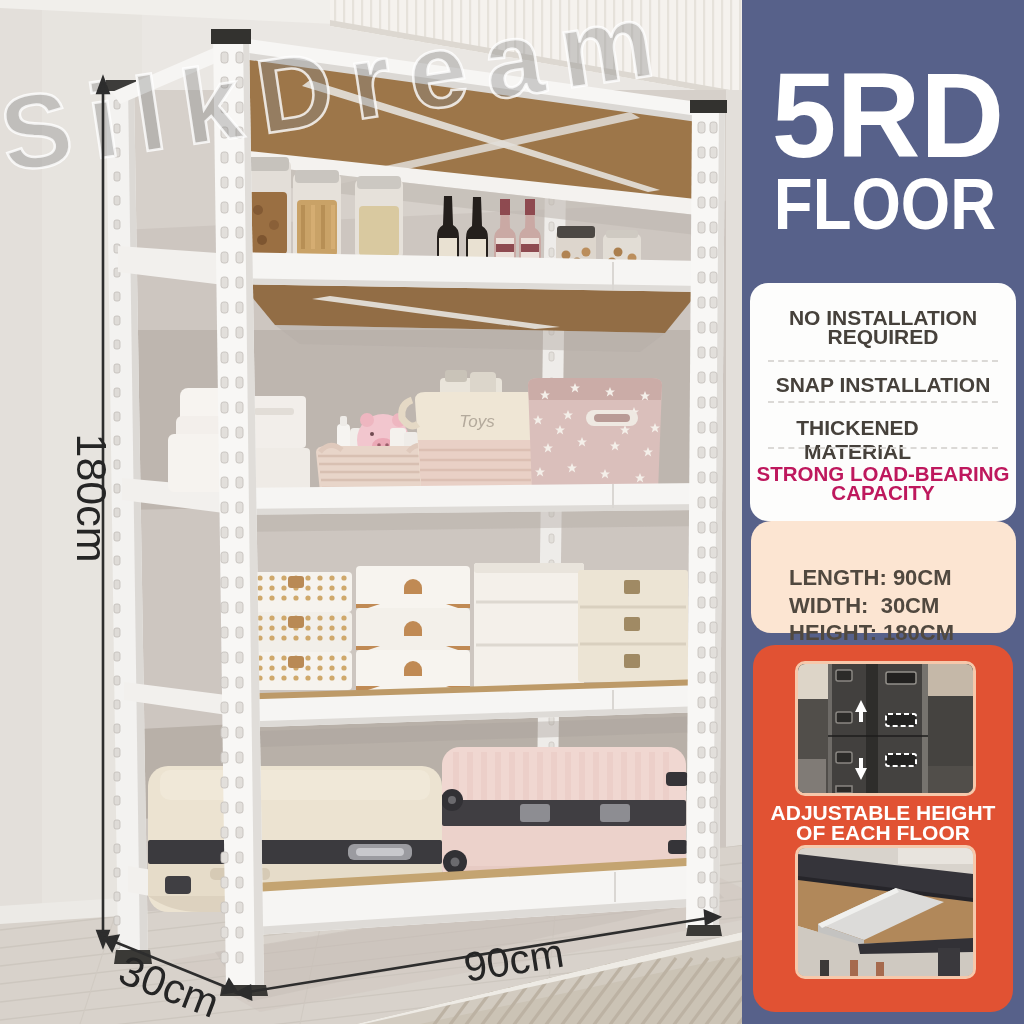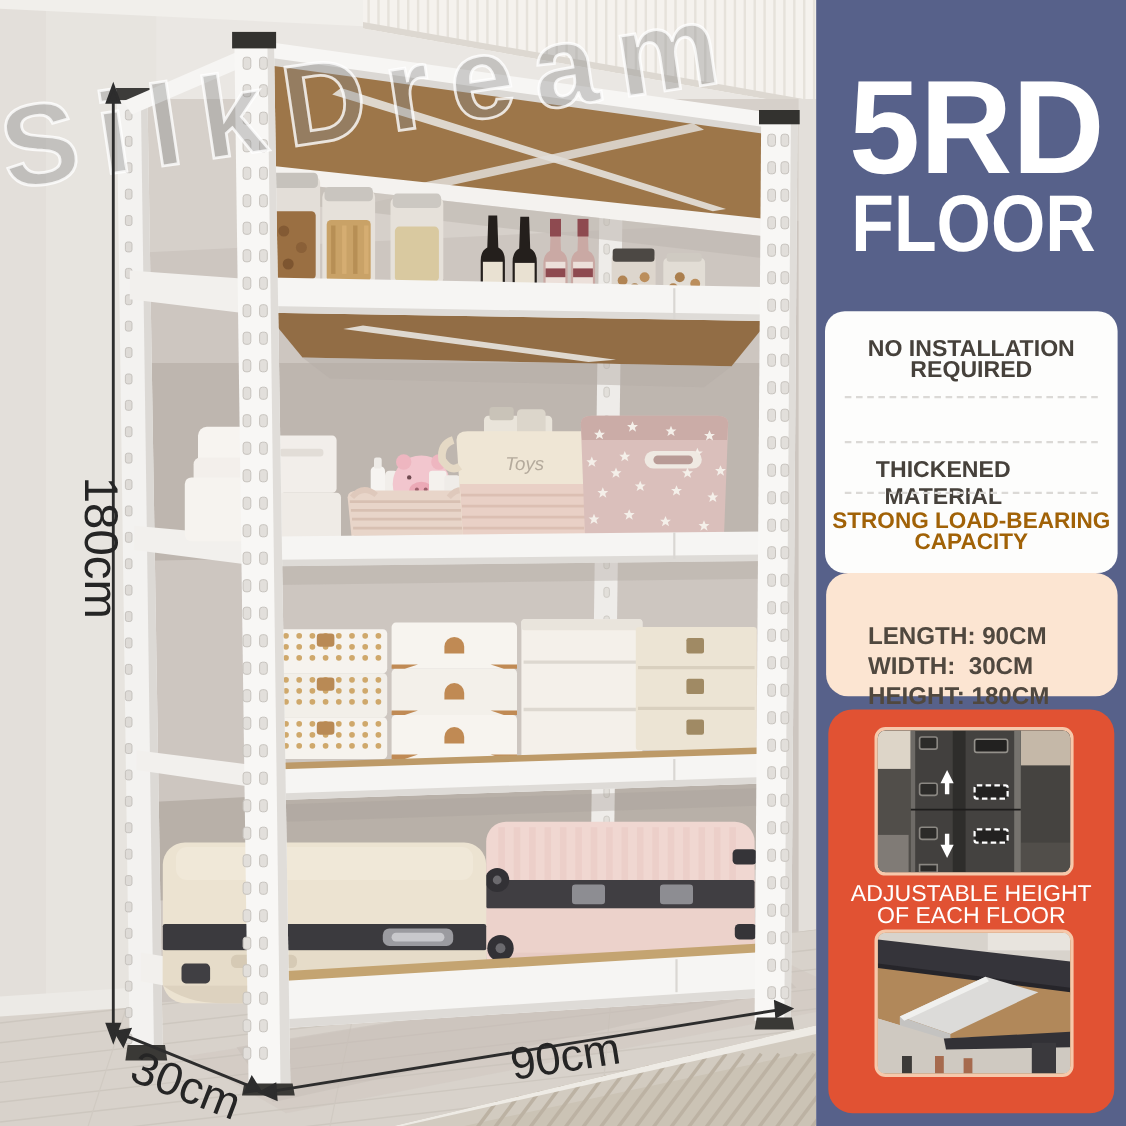--- a/index.html
+++ b/index.html
@@ -728,28 +728,29 @@
 <div class="abs ctr" style="left:747px;top:55px;width:282px;font-weight:bold;font-size:121px;line-height:121px;color:#fff;transform:scaleX(0.96);">5RD</div>
 
 <div class="abs ctr" style="left:744px;top:167px;width:282px;font-weight:bold;font-size:73px;line-height:73px;color:#fff;transform:scaleX(0.87);">FLOOR</div>
 
 <div class="abs" style="left:750px;top:283px;width:266px;height:238px;background:#fdfdfc;border-radius:18px;"></div>
 
 <div class="abs ctr" style="left:750px;top:308px;width:266px;font-weight:bold;font-size:21px;line-height:19px;color:#46413b;">NO INSTALLATION<br>REQUIRED</div>
 
 <div class="abs" style="left:768px;top:360px;width:230px;border-top:2px dashed #dbd9d6;"></div>
 
+<div class="abs ctr" style="left:750px;top:373px;width:266px;font-weight:bold;font-size:21px;color:#46413b;">SNAP INSTALLATION</div>
 
 <div class="abs" style="left:768px;top:401px;width:230px;border-top:2px dashed #dbd9d6;"></div>
 
 <div class="abs ctr" style="left:750px;top:416px;width:215px;font-weight:bold;font-size:21px;color:#46413b;">THICKENED MATERIAL</div>
 
 <div class="abs" style="left:768px;top:447px;width:230px;border-top:2px dashed #dbd9d6;"></div>
 
-<div class="abs ctr" style="left:748px;top:464px;width:270px;font-weight:bold;font-size:20.5px;line-height:19px;color:#a16207;">STRONG LOAD-BEARING<br>CAPACITY</div>
+<div class="abs ctr" style="left:748px;top:464px;width:270px;font-weight:bold;font-size:20.5px;line-height:19px;color:#be185d;">STRONG LOAD-BEARING<br>CAPACITY</div>
 
 <div class="abs" style="left:751px;top:521px;width:265px;height:112px;background:#fce5d2;border-radius:20px;"></div>
 
 <div class="abs" style="left:789px;top:539px;width:230px;font-weight:bold;font-size:22px;line-height:27.5px;color:#50483f;margin-top:25px;">LENGTH:&nbsp;90CM<br>WIDTH:&nbsp;&nbsp;30CM<br>HEIGHT:&nbsp;180CM</div>
 
 <div class="abs" style="left:753px;top:645px;width:260px;height:367px;background:#e15233;border-radius:22px;"></div>
 
 <div class="abs" style="left:795px;top:661px;width:181px;height:135px;border-radius:10px;border:3px solid #f6c8ab;box-sizing:border-box;overflow:hidden;background:#59554f;">
 <svg width="175" height="129" viewBox="0 0 175 129">
 
@@ -777,21 +778,21 @@
 <rect x="88" y="90" width="30" height="12" rx="2" fill="#222120" stroke="#ffffff" stroke-width="2" stroke-dasharray="5,3"></rect>
 
 <line x1="30" y1="72" x2="130" y2="72" stroke="#1e1d1c" stroke-width="1.5"></line>
 
 <path d="M62 48 L68 36 L74 48 L70 48 L70 58 L66 58 L66 48 Z" fill="#ffffff" transform="translate(-5,0)"></path>
 
 <path d="M62 104 L68 116 L74 104 L70 104 L70 94 L66 94 L66 104 Z" fill="#ffffff" transform="translate(-5,0)"></path>
 </svg>
 </div>
 
-<div class="abs ctr" style="left:748px;top:803px;width:270px;font-weight:normal;font-size:21px;line-height:20px;color:#fff;">ADJUSTABLE HEIGHT<br>OF EACH FLOOR</div>
+<div class="abs ctr" style="left:748px;top:803px;width:270px;font-weight:bold;font-size:21px;line-height:20px;color:#fff;">ADJUSTABLE HEIGHT<br>OF EACH FLOOR</div>
 
 <div class="abs" style="left:795px;top:845px;width:181px;height:134px;border-radius:10px;border:3px solid #f6c8ab;box-sizing:border-box;overflow:hidden;background:#b1885a;">
 <svg width="175" height="128" viewBox="0 0 175 128">
 
 <rect x="0" y="0" width="175" height="128" fill="#d8d3cc"></rect>
 <rect x="100" y="0" width="75" height="16" fill="#e8e4de"></rect>
 
 <polygon points="0,6 175,26 175,52 0,30" fill="#35343a"></polygon>
 <polygon points="0,28 175,50 175,56 0,34" fill="#26252a"></polygon>
 

